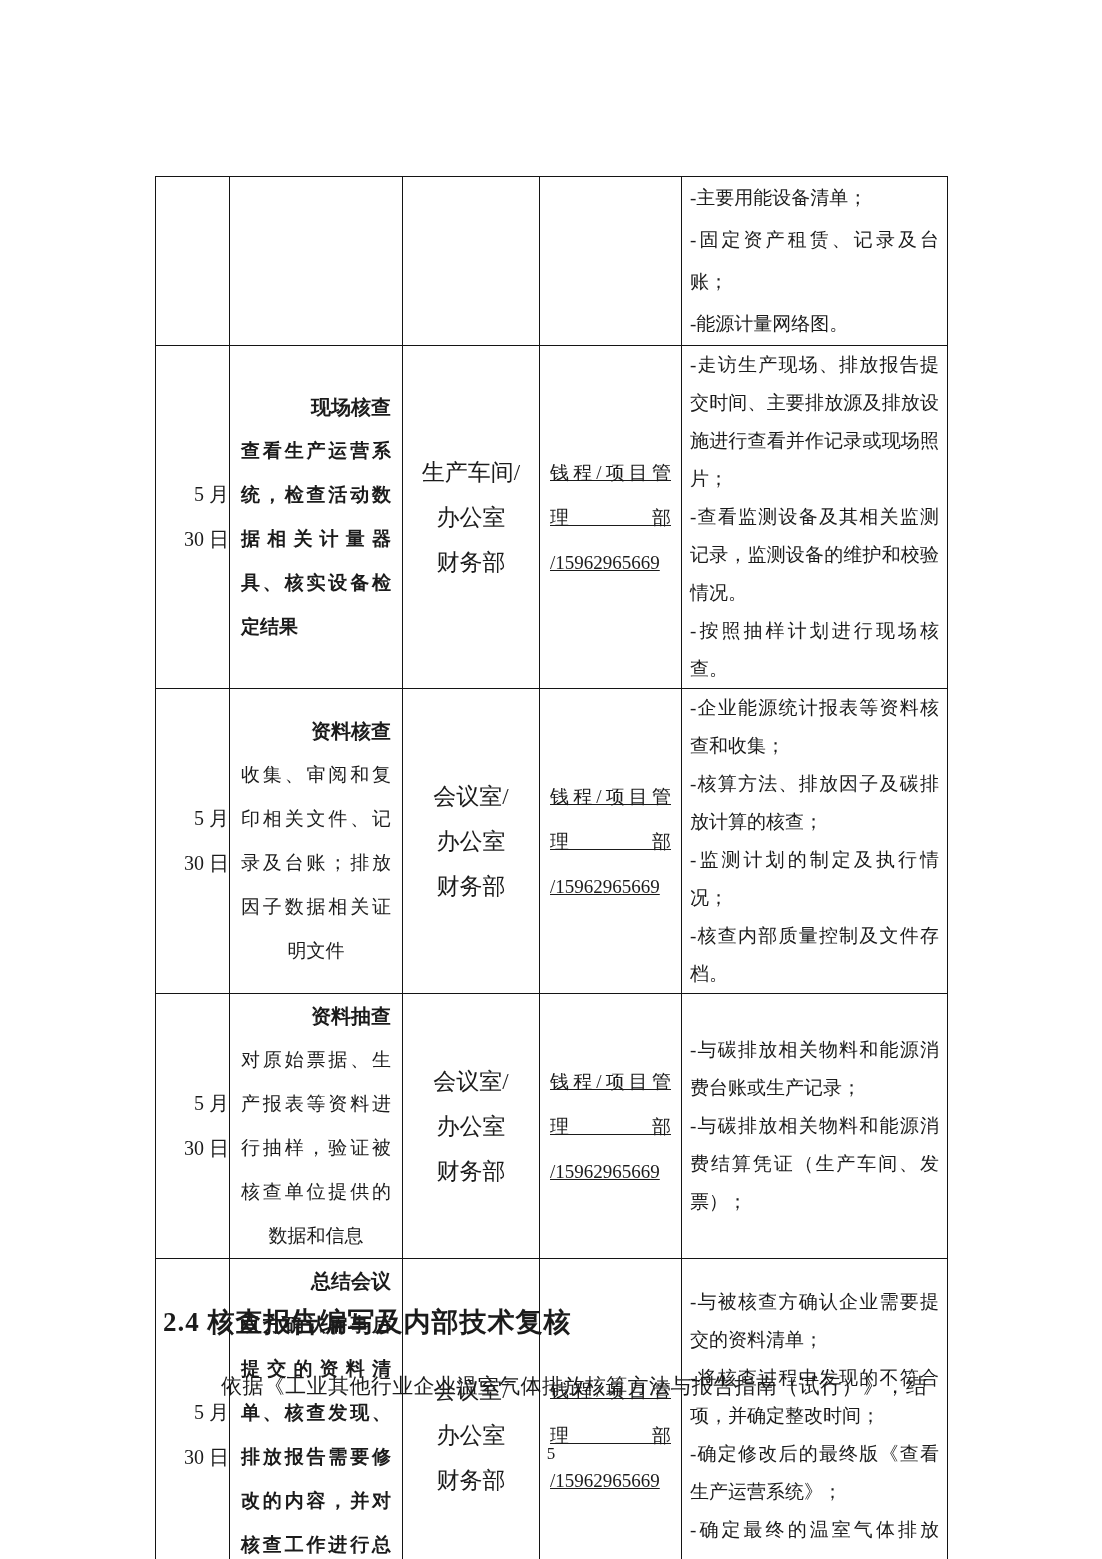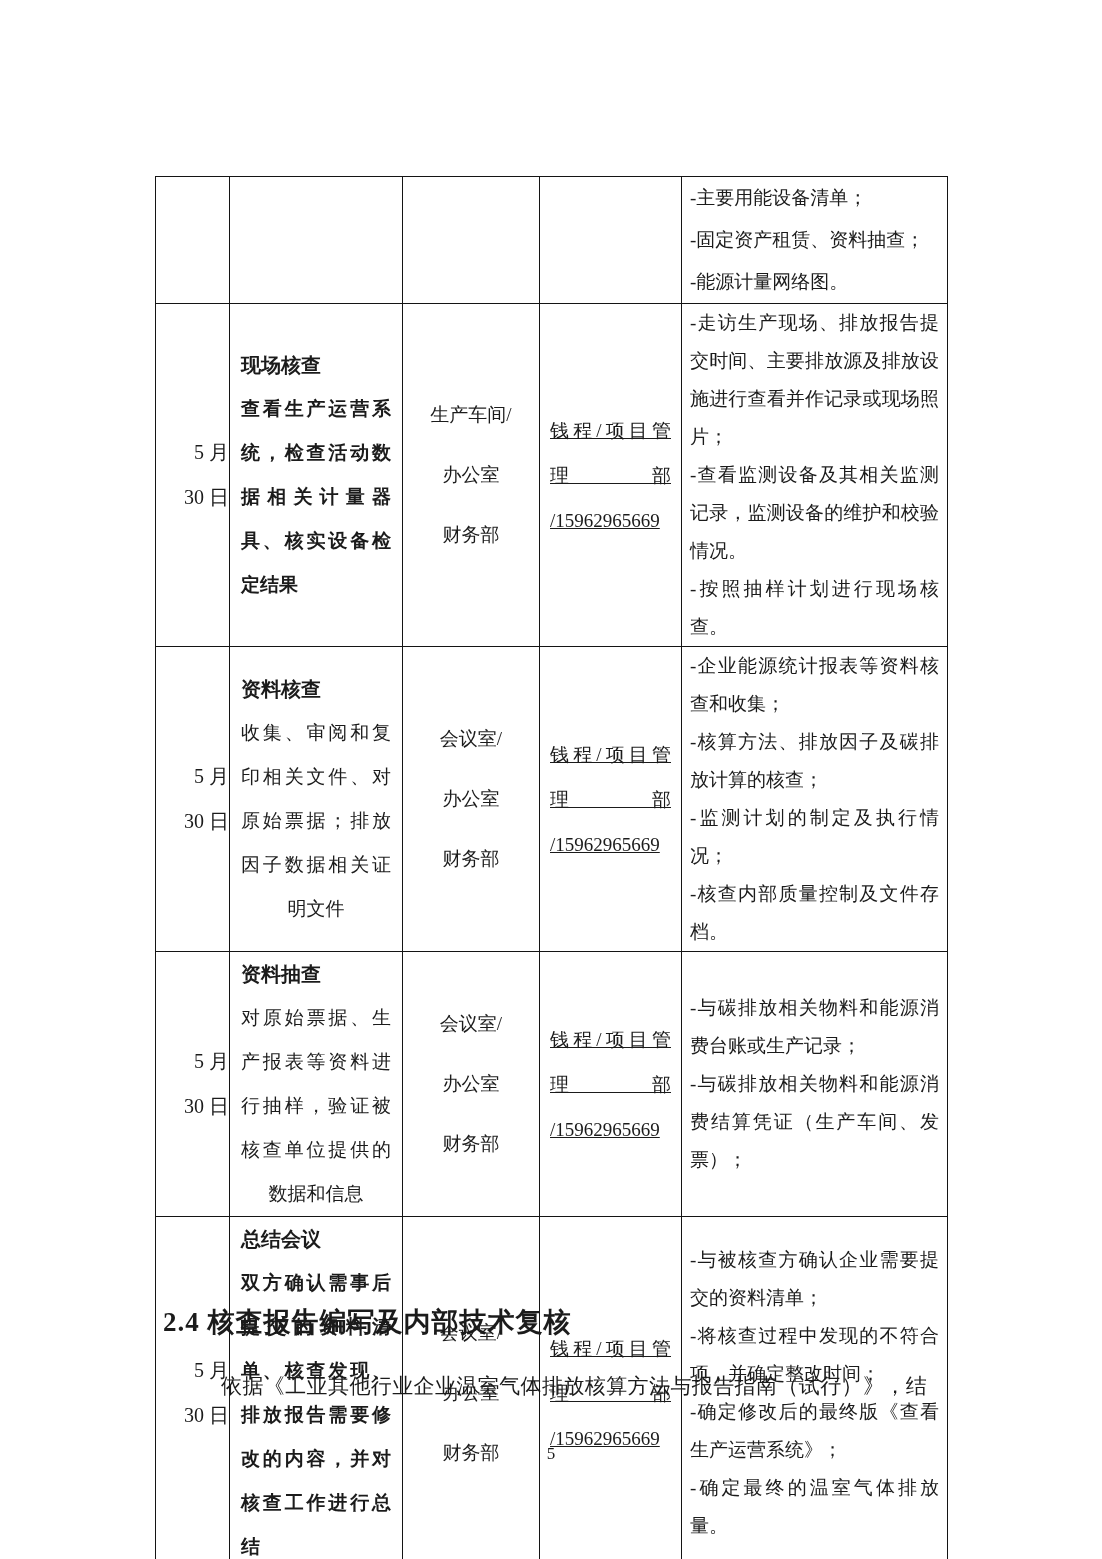--- a/index.html
+++ b/index.html
@@ -28,29 +28,29 @@
   tr.r0 td { height:120px; }
   tr.r1 td { height:267px; }
   tr.r2 td { height:271px; }
   tr.r3 td { height:240px; }
   tr.r4 td { height:268px; }
 
   .c-date  { text-align:right; }
   .date-text { font-size:20px; line-height:45px; white-space:pre-line; }
 
   .c-act { padding:0 11px !important; }
-  .act-title { text-align:left; font-weight:bold; font-size:20px; line-height:44px; }
+  .act-title { text-align:right; font-weight:bold; font-size:20px; line-height:44px; }
   .act-body  {
     font-size:19px; line-height:44px;
     text-align:justify; text-align-last:center;
   }
   .act-body.last-left { text-align-last:left;font-weight:bold; }
 
   .c-loc { text-align:center; }
-  .loc-text { font-size:19px; line-height:60px; white-space:pre-line; }
+  .loc-text { font-size:23px; line-height:45px; white-space:pre-line; }
 
   .c-person { padding:0 10px !important; }
   .person-text {
     font-size:19px; line-height:45px;
     white-space:pre-line;
     text-align:justify; text-align-last:justify;text-decoration:underline;
   }
 
   .c-notes { padding:0 8px !important; }
   .note { font-size:19px; line-height:38px; text-align:justify; }
@@ -102,21 +102,21 @@
         <div class="act-body"></div>
       </td>
       <td class="c-loc">
         <div class="loc-text"></div>
       </td>
       <td class="c-person">
         <div class="person-text"></div>
       </td>
       <td class="c-notes">
         <div class="note">-主要用能设备清单；</div>
-        <div class="note">-固定资产租赁、资料抽查；</div>
+        <div class="note">-固定资产租赁、记录及台账；</div>
         <div class="note">-能源计量网络图。</div>
       </td>
     </tr>
 
     <tr class="r1">
       <td class="c-date">
         <div class="date-text">5 月
 30 日</div>
       </td>
       <td class="c-act">
@@ -140,21 +140,21 @@
       </td>
     </tr>
 
     <tr class="r2">
       <td class="c-date">
         <div class="date-text">5 月
 30 日</div>
       </td>
       <td class="c-act">
         <div class="act-title">资料核查</div>
-        <div class="act-body">收集、审阅和复印相关文件、对原始票据；排放因子数据相关证明文件</div>
+        <div class="act-body">收集、审阅和复印相关文件、记录及台账；排放因子数据相关证明文件</div>
       </td>
       <td class="c-loc">
         <div class="loc-text">会议室/
 办公室
 财务部</div>
       </td>
       <td class="c-person">
         <div class="person-text">钱程/项目管
 理部
 /15962965669</div>

